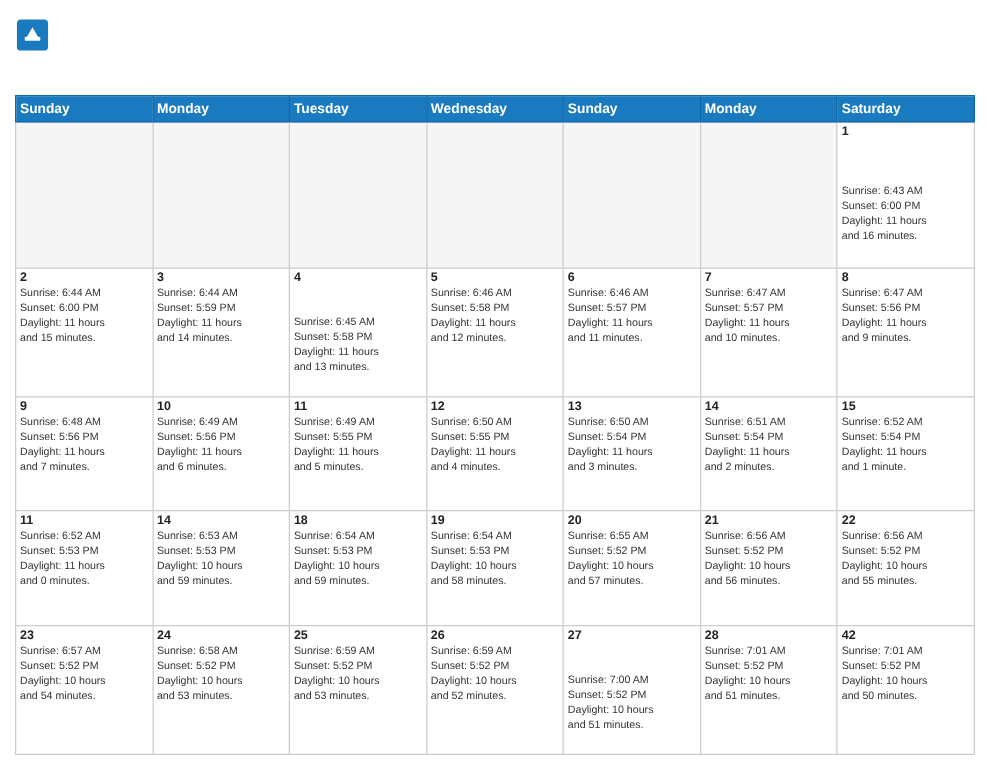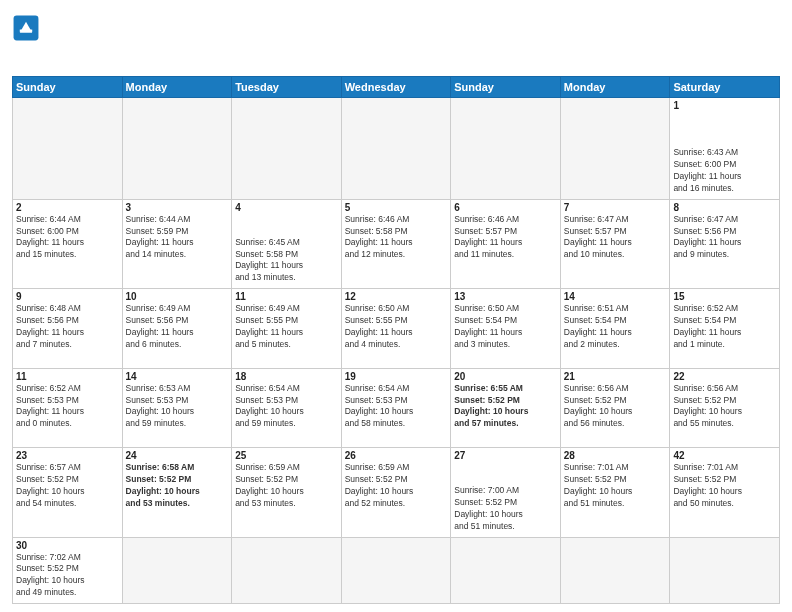--- a/index.html
+++ b/index.html
@@ -273,21 +273,21 @@
           </td>
           <td>
             <div class="day-num">19</div>
             <div class="day-info" style="white-space: pre-line;">Sunrise: 6:54 AM
 Sunset: 5:53 PM
 Daylight: 10 hours
 and 58 minutes.</div>
           </td>
           <td>
             <div class="day-num">20</div>
-            <div class="day-info" style="white-space: pre-line; font-weight: bold;">Sunrise: 6:55 AM
+            <div class="day-info" style="white-space: pre-line;">Sunrise: 6:55 AM
 Sunset: 5:52 PM
 Daylight: 10 hours
 and 57 minutes.</div>
           </td>
           <td>
             <div class="day-num">21</div>
             <div class="day-info" style="white-space: pre-line;">Sunrise: 6:56 AM
 Sunset: 5:52 PM
 Daylight: 10 hours
 and 56 minutes.</div>
@@ -303,21 +303,21 @@
         <tr>
           <td>
             <div class="day-num">23</div>
             <div class="day-info" style="white-space: pre-line;">Sunrise: 6:57 AM
 Sunset: 5:52 PM
 Daylight: 10 hours
 and 54 minutes.</div>
           </td>
           <td>
             <div class="day-num">24</div>
-            <div class="day-info" style="white-space: pre-line; font-weight: bold;">Sunrise: 6:58 AM
+            <div class="day-info" style="white-space: pre-line;">Sunrise: 6:58 AM
 Sunset: 5:52 PM
 Daylight: 10 hours
 and 53 minutes.</div>
           </td>
           <td>
             <div class="day-num">25</div>
             <div class="day-info" style="white-space: pre-line;">Sunrise: 6:59 AM
 Sunset: 5:52 PM
 Daylight: 10 hours
 and 53 minutes.</div>
@@ -343,31 +343,16 @@
 Daylight: 10 hours
 and 51 minutes.</div>
           </td>
           <td>
             <div class="day-num">42</div>
             <div class="day-info" style="white-space: pre-line;">Sunrise: 7:01 AM
 Sunset: 5:52 PM
 Daylight: 10 hours
 and 50 minutes.</div>
           </td>
-        </tr>
-        <tr>
-          <td class="last-row">
-            <div class="day-num">30</div>
-            <div class="day-info" style="white-space: pre-line;">Sunrise: 7:02 AM
-Sunset: 5:52 PM
-Daylight: 10 hours
-and 49 minutes.</div>
-          </td>
-          <td class="last-row empty"></td>
-          <td class="last-row empty"></td>
-          <td class="last-row empty"></td>
-          <td class="last-row empty"></td>
-          <td class="last-row empty"></td>
-          <td class="last-row empty"></td>
         </tr>
       </tbody>
   </table>
 </div>
 
 </body></html>

